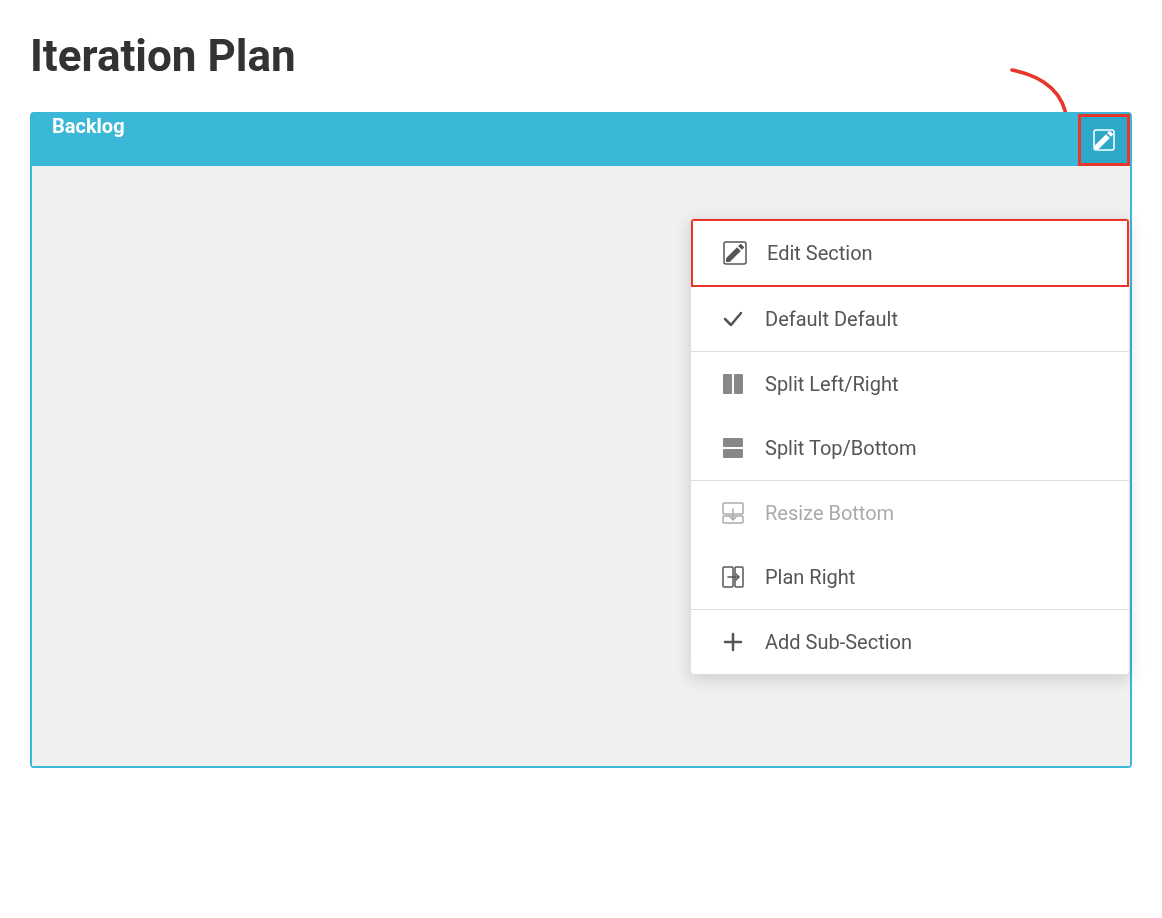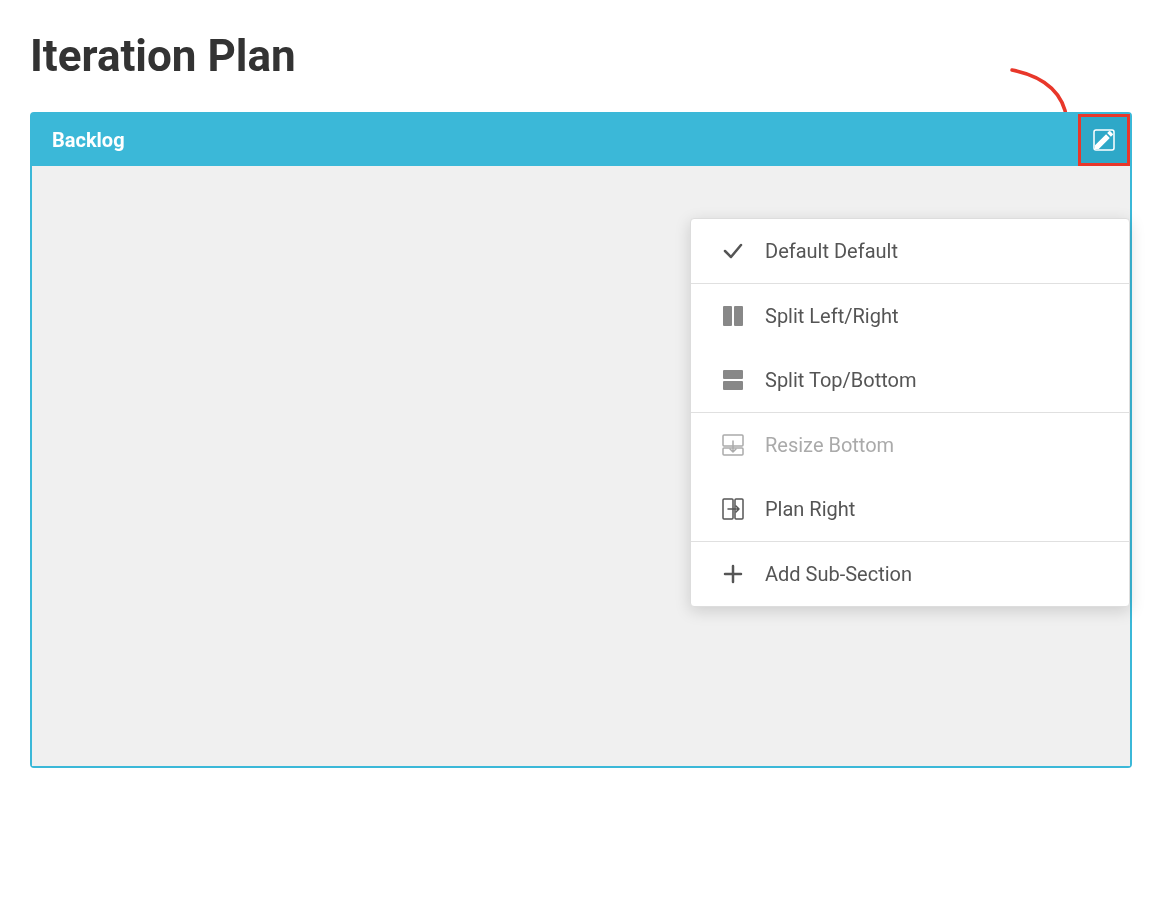--- a/index.html
+++ b/index.html
@@ -34,21 +34,21 @@
       margin: 10px 30px;
       border: 2px solid #3bb8d8;
       border-radius: 4px;
       overflow: visible;
       position: relative;
     }
 
     .board-header {
       background: #3bb8d8;
       display: flex;
-      align-items: center;
+      align-items: flex-start;
       justify-content: space-between;
       padding: 0 0 0 20px;
       height: 52px;
     }
 
     .board-header-title {
       color: #ffffff;
       font-size: 20px;
       font-weight: 700;
     }
@@ -161,20 +161,30 @@
         <path d="M3 17.25V21h3.75L17.81 9.94l-3.75-3.75L3 17.25zM20.71 7.04a1 1 0 0 0 0-1.41l-2.34-2.34a1 1 0 0 0-1.41 0l-1.83 1.83 3.75 3.75 1.83-1.83z"></path>
         <rect x="2" y="2" width="20" height="20" rx="2" ry="2" fill="none" stroke="white" stroke-width="1.5"></rect>
       </svg>
     </button>
   </div>
 
   <div class="board-body">
 
     <div class="dropdown-menu">
 
+      <div class="menu-item highlighted">
+        <span class="menu-icon">
+          <svg viewBox="0 0 24 24" fill="none" xmlns="http://www.w3.org/2000/svg">
+            <path d="M3 17.25V21h3.75L17.81 9.94l-3.75-3.75L3 17.25z" fill="#555"></path>
+            <path d="M20.71 7.04a1 1 0 0 0 0-1.41l-2.34-2.34a1 1 0 0 0-1.41 0l-1.83 1.83 3.75 3.75 1.83-1.83z" fill="#555"></path>
+            <rect x="1" y="1" width="22" height="22" rx="2" ry="2" stroke="#555" stroke-width="1.5" fill="none"></rect>
+          </svg>
+        </span>
+        <span class="menu-label">Edit Section</span>
+      </div>
 
 
       <div class="menu-item">
         <span class="menu-icon">
           <svg viewBox="0 0 24 24" fill="none" xmlns="http://www.w3.org/2000/svg">
             <path d="M4 12 L10 18 L20 6" stroke="#555" stroke-width="2.5" stroke-linecap="round" stroke-linejoin="round"></path>
           </svg>
         </span>
         <span class="menu-label">Default Default</span>
       </div>

